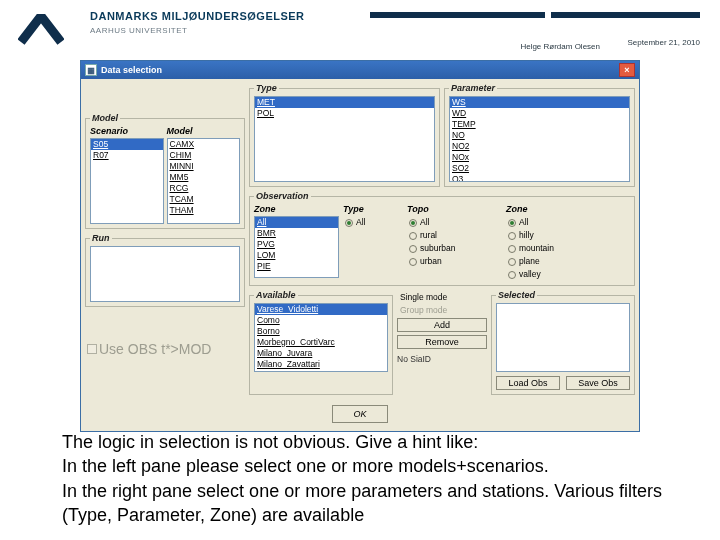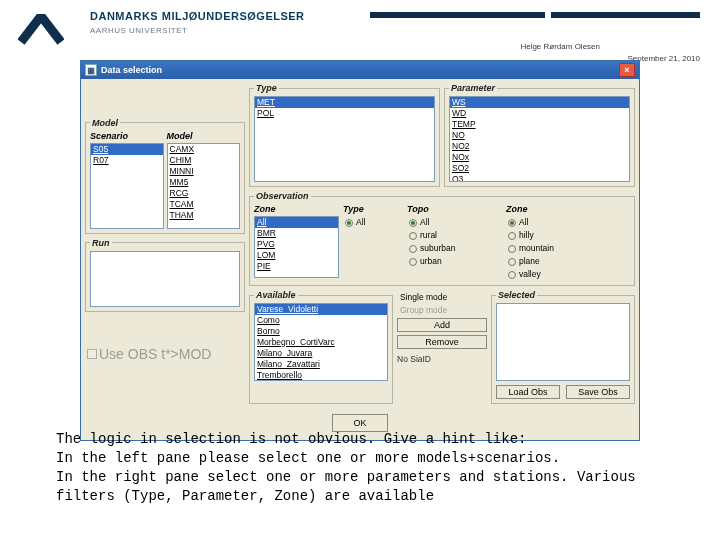--- a/index.html
+++ b/index.html
@@ -55,21 +55,21 @@
   .author {
     position: absolute;
     right: 120px;
     top: 42px;
     font-size: 8px;
     color: #2b3a44;
   }
   .date {
     position: absolute;
     right: 20px;
-    top: 54px;
+    top: 38px;
     font-size: 8px;
     color: #2b3a44;
     padding-left: 44px;
   }
 
   .dialog {
     position: absolute;
     left: 80px;
     top: 60px;
     width: 560px;
@@ -149,51 +149,51 @@
   .top-row .listbox { height: 86px; }
 
   .obs-grid { display:grid; grid-template-columns: 85px 60px 95px 1fr; gap:4px; }
   .obs-grid .listbox { height: 62px; }
   .radios { font-size:8.5px; line-height:13px; }
   .radios .r { display:flex; align-items:center; gap:3px; padding:0 2px;}
   .radios .dot { width:8px;height:8px;border:1px solid #7a7a6a;border-radius:50%;display:inline-flex;align-items:center;justify-content:center;}
   .radios .dot.on::after{content:"";width:4px;height:4px;border-radius:50%;background:#2e7d32;}
 
   .bottom-row { display:grid; grid-template-columns: 1fr 90px 1fr; gap:4px; }
-  .bottom-row .listbox { height: 78px; }
+  .bottom-row .listbox { height: 69px; }
 
   .midcol { display:flex; flex-direction:column; gap:3px; padding-top:2px;}
   .midcol .r { display:flex;align-items:center;gap:3px;font-size:8.5px;}
   .btn {
     border:1px solid #8a8a7a;
     background:#ece9d8;
     font-size:9px;
     height:16px;
     display:flex;align-items:center;justify-content:center;
     cursor:pointer;
   }
   .btn.small { height:14px; }
   .status { font-size:8.5px; color:#333; padding-top:2px;}
   .selected-box .btnrow { display:flex; gap:6px; margin-top:4px;}
   .selected-box .btnrow .btn { flex:1; }
 
   .dialog-footer {
     display:flex; justify-content:center;
     padding: 6px 0 8px 0;
   }
-  .dialog-footer .btn { width: 56px; height:18px; }
+  .dialog-footer .btn { width: 56px; height:18px;font-style:italic; }
 
   .caption {
     position: absolute;
-    left: 56px;
+    left: 62px;
     top: 430px;
     right: 40px;
-    font-size: 14px;
+    font-size: 18px;
     line-height: 1.35;
-    font-family: Liberation Mono, monospace;
+    font-family: Liberation Sans, sans-serif;
     color: #000;
   }
 </style>
 </head>
 <body>
 
 <div class="page-header">
   <svg class="logo" viewBox="0 0 46 32">
     <path d="M3 28 L23 2 L43 28" fill="none" stroke="#0f2e4b" stroke-width="9" stroke-linecap="butt"></path>
   </svg>

